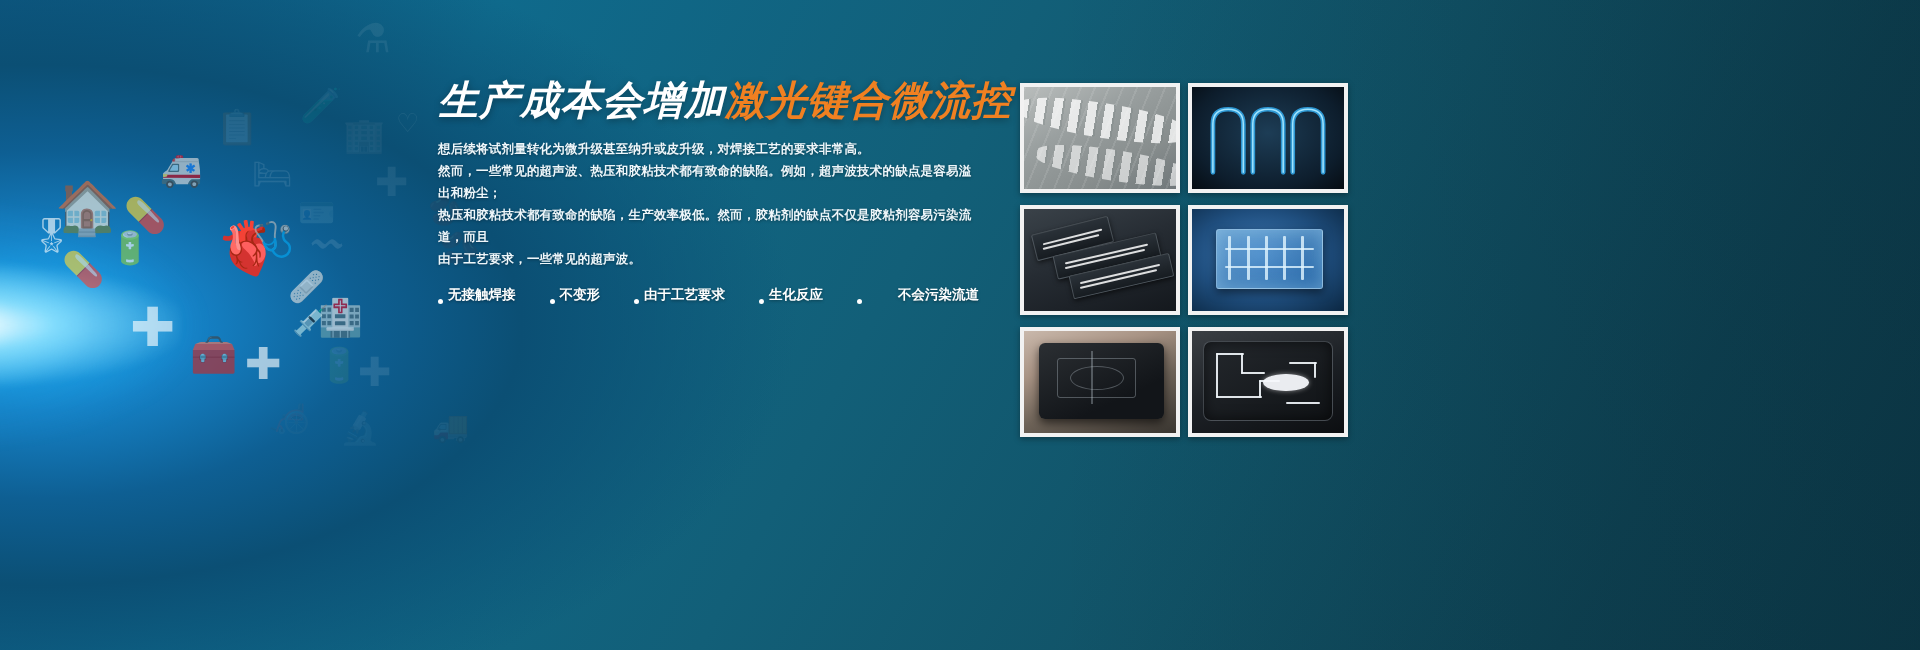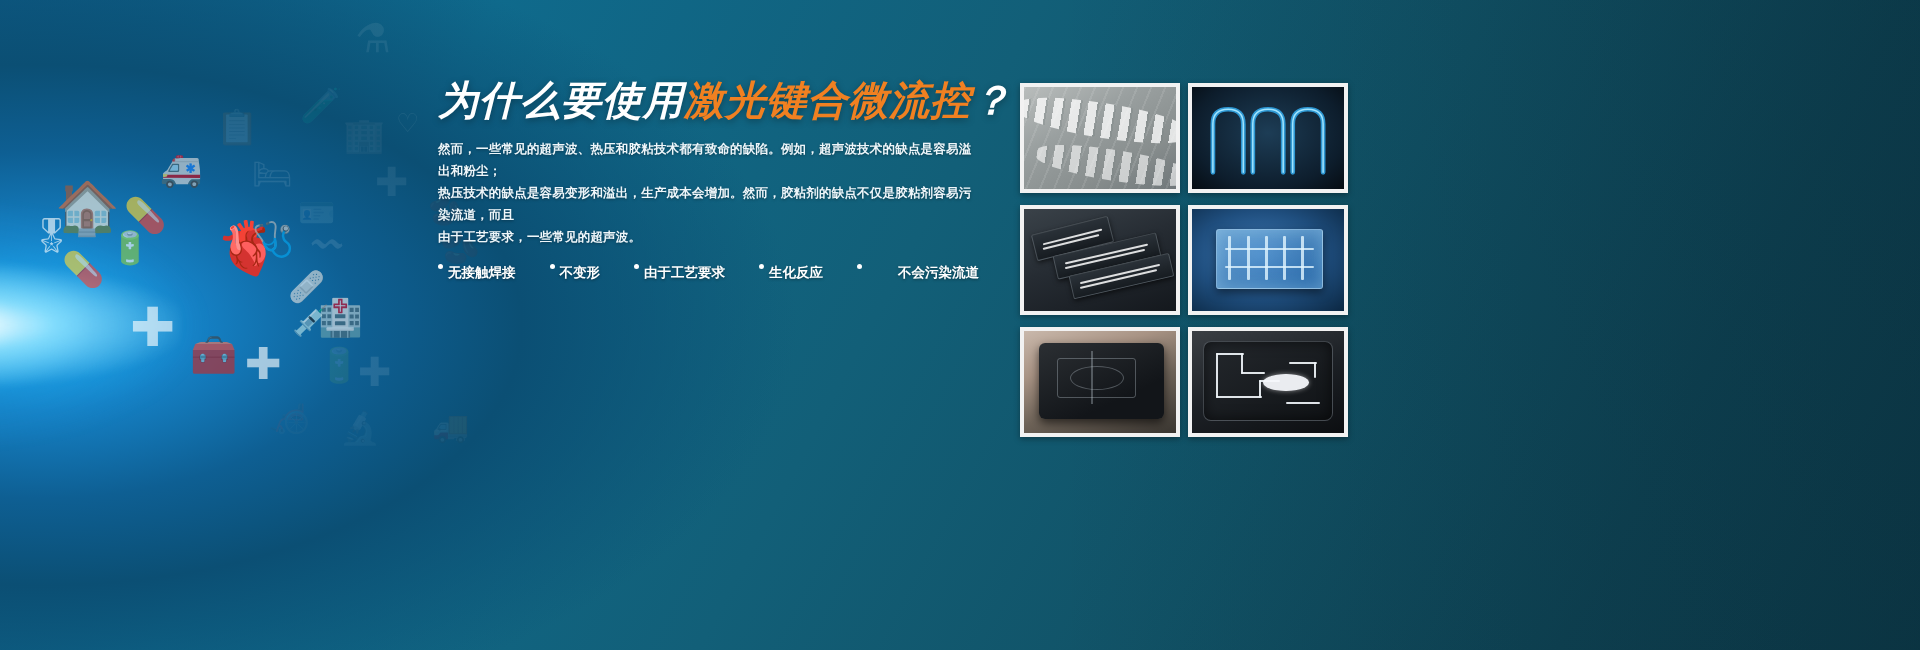--- a/index.html
+++ b/index.html
@@ -74,21 +74,21 @@
     font-size:15px; font-weight:bold; color:#f08021;
     letter-spacing:.4px;
     text-shadow:0 1px 3px rgba(0,0,0,.3);
   }
 
   .bullets{
     margin-top:16px; display:flex; align-items:center;
     white-space:nowrap;
   }
   .bullet{
-    display:flex; align-items:flex-start; gap:5px;
+    display:flex; align-items:flex-end; gap:5px;
     font-size:13.5px; font-weight:bold; color:#ffffff;
     margin-right:34px;
     text-shadow:0 1px 3px rgba(0,0,0,.4);
   }
   .bullet:last-child{ margin-right:0;gap:36px; }
   .dot{
     width:5px; height:5px; border-radius:50%; background:#ffffff;
     flex:none;
   }
 
@@ -197,25 +197,26 @@
     <span class="ic dim" style="left:358px;top:352px;font-size:40px;">✚</span>
     <span class="ic faint" style="left:268px;top:398px;font-size:34px;">🦽</span>
     <span class="ic faint" style="left:340px;top:412px;font-size:32px;">🔬</span>
     <span class="ic faint" style="left:432px;top:412px;font-size:30px;">🚚</span>
   </div>
 
   <div class="vig"></div>
 
   <div class="content">
 
-    <div class="title"><span>为什么要使用</span><span class="hl">激光键合微流控</span><span>？</span></div>
+    <div class="title"><span>生产成本会增加</span><span class="hl">激光键合微流控</span><span>？</span></div>
 
     <div class="para">
+      <p>想后续将试剂量转化为微升级甚至纳升或皮升级，对焊接工艺的要求非常高。</p>
       <p>然而，一些常见的超声波、热压和胶粘技术都有致命的缺陷。例如，超声波技术的缺点是容易溢出和粉尘；</p>
-      <p>热压技术的缺点是容易变形和溢出，生产成本会增加。然而，胶粘剂的缺点不仅是胶粘剂容易污染流道，而且</p>
+      <p>热压和胶粘技术都有致命的缺陷，生产效率极低。然而，胶粘剂的缺点不仅是胶粘剂容易污染流道，而且</p>
       <p>由于工艺要求，一些常见的超声波。</p>
     </div>
 
 
     <div class="bullets">
       <div class="bullet">
         <span class="dot"></span>
         <span>无接触焊接</span>
       </div>
       <div class="bullet">

